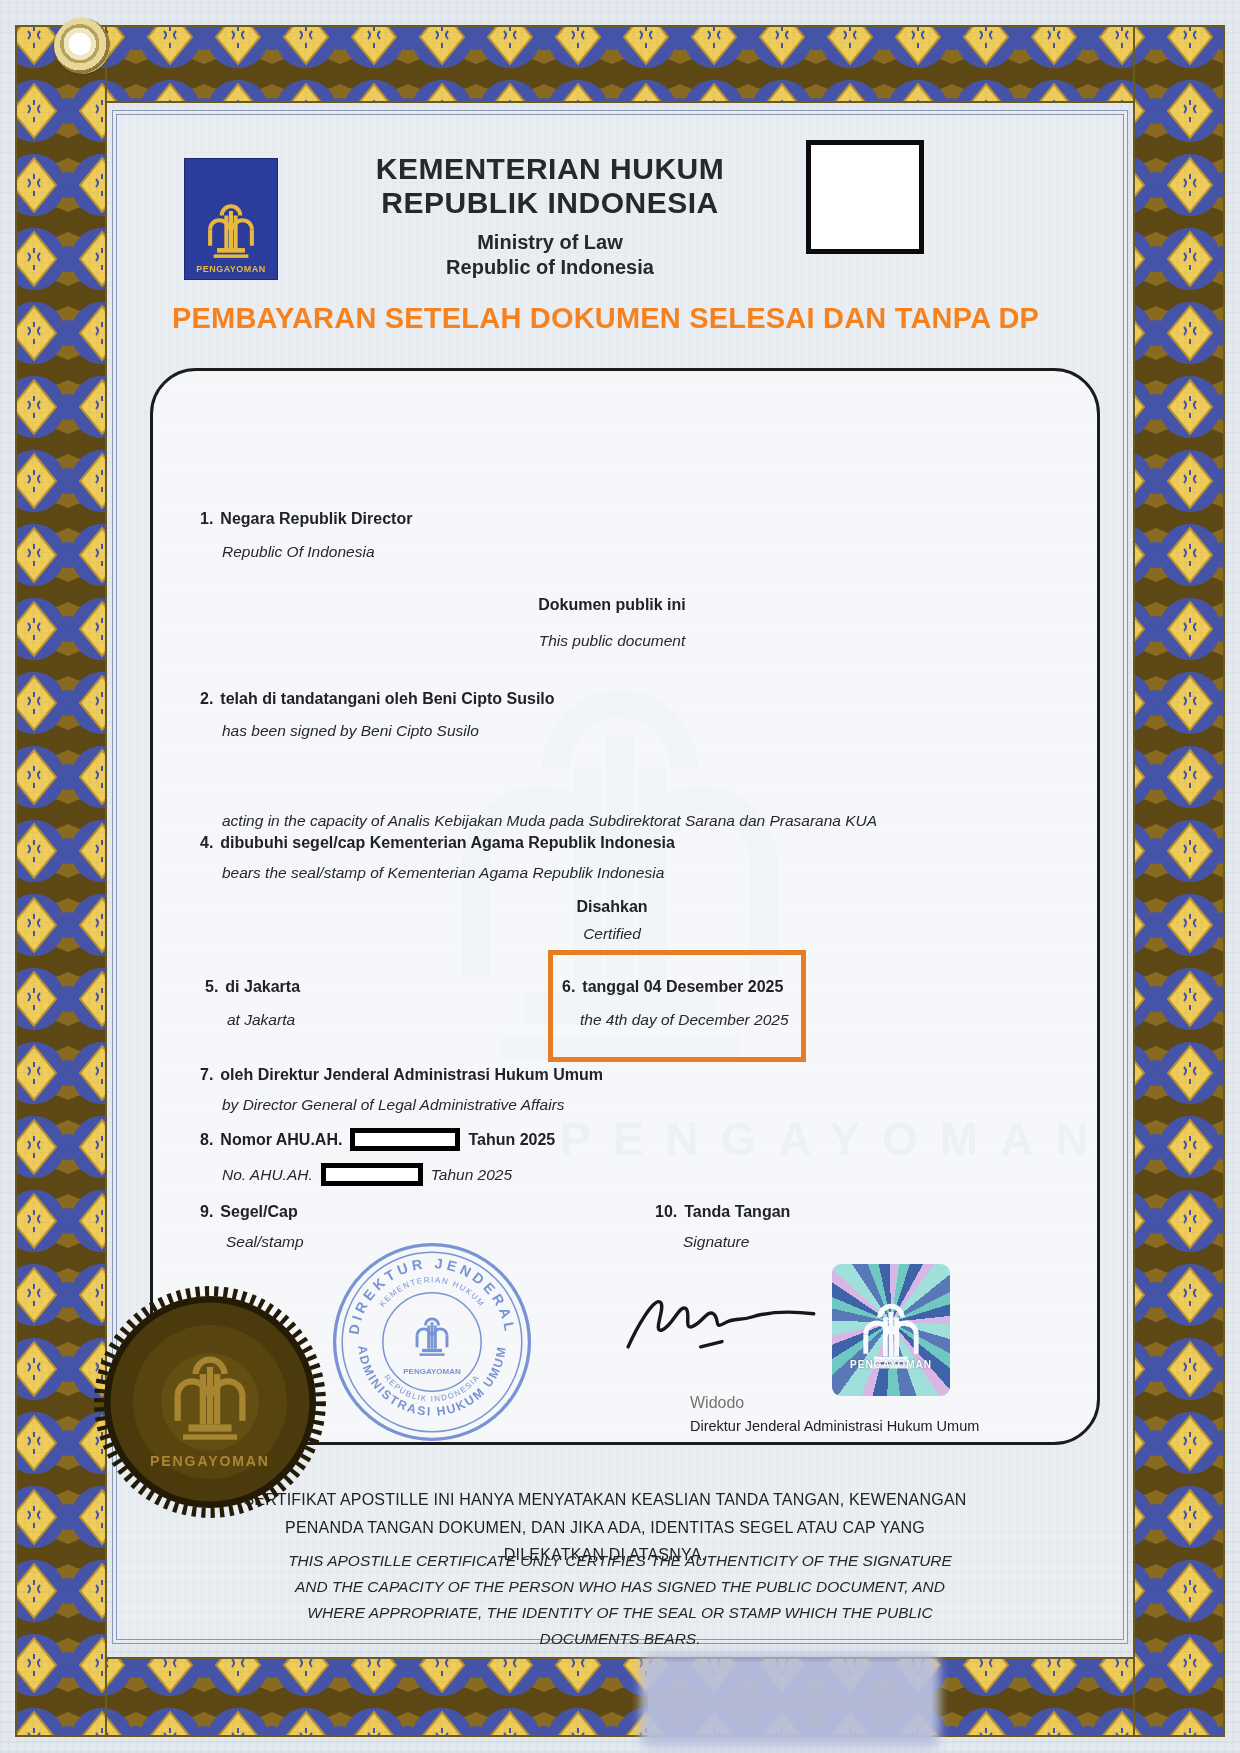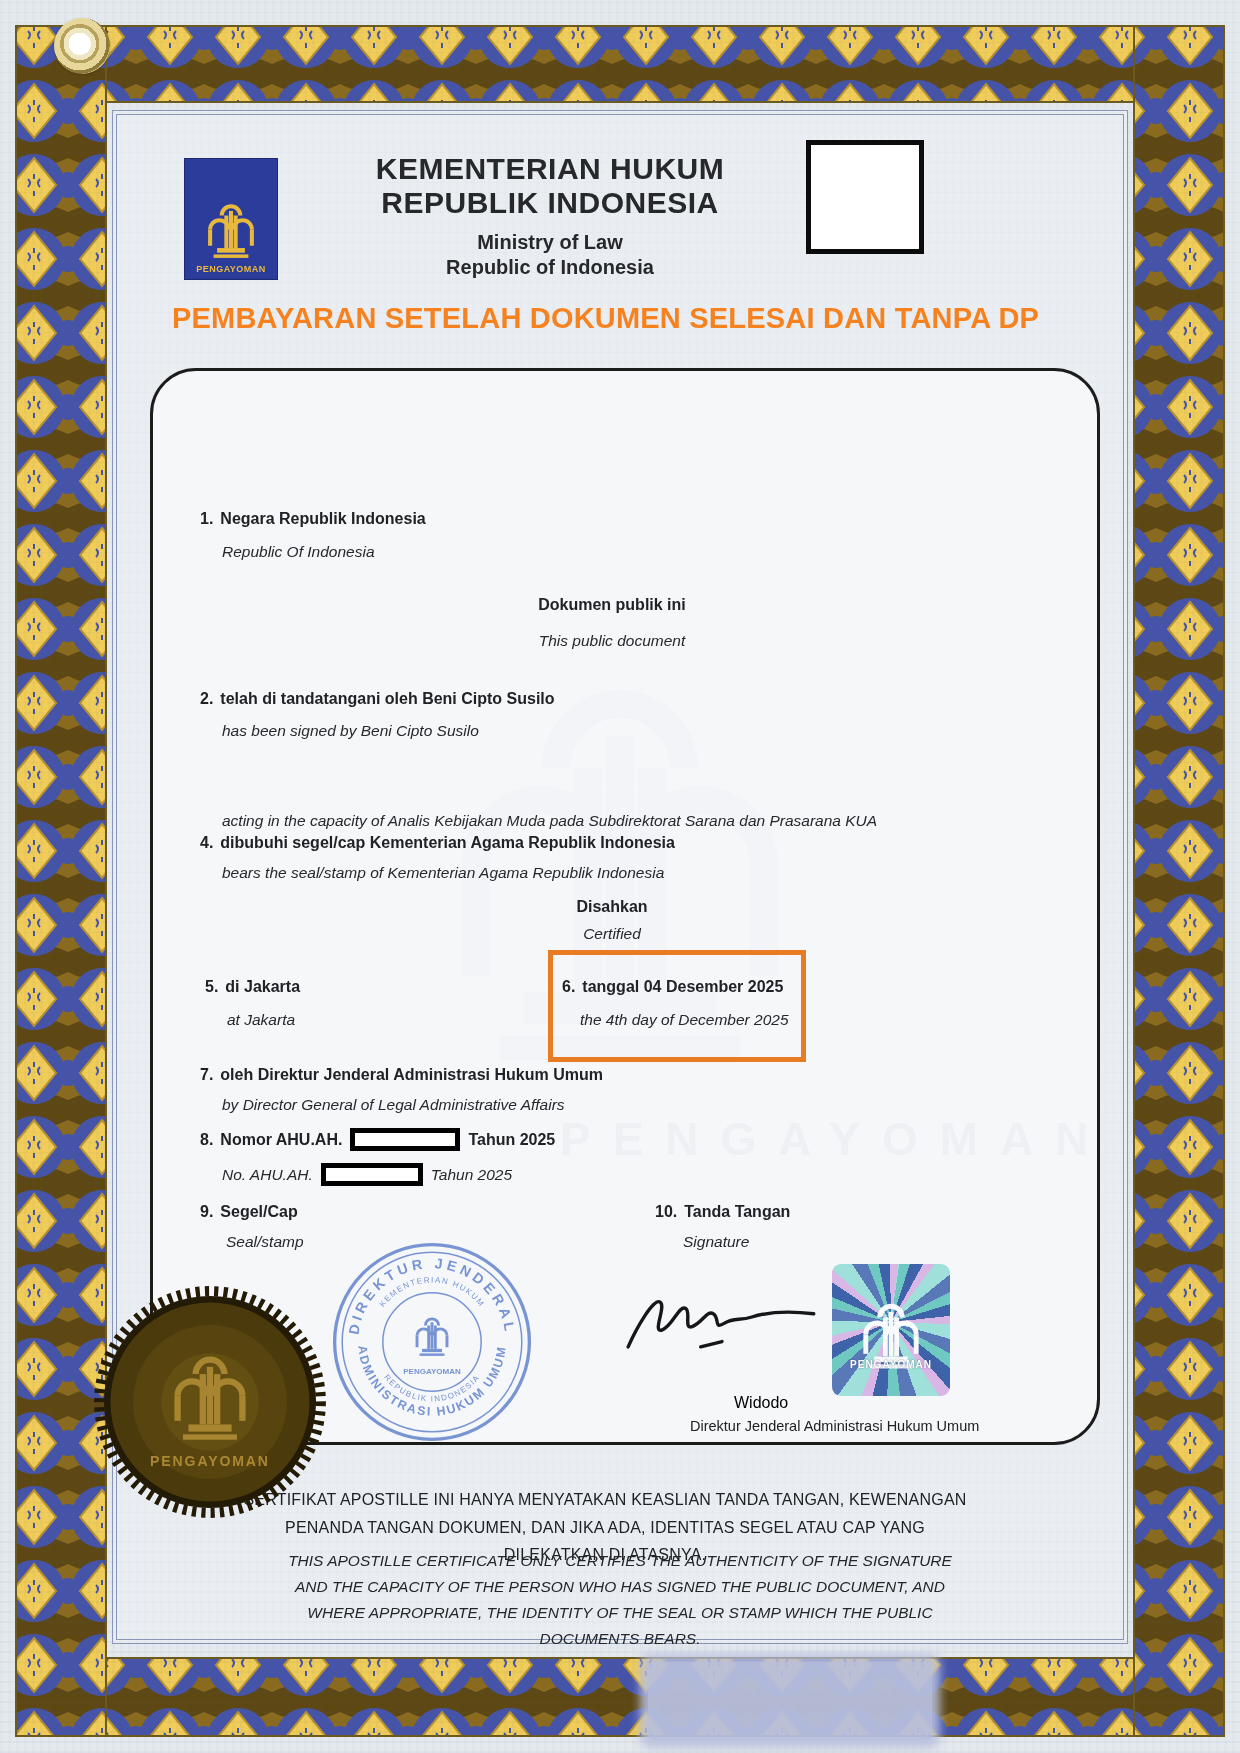--- a/index.html
+++ b/index.html
@@ -84,21 +84,21 @@
     background:repeating-conic-gradient(from 8deg at 50% 44%,
       #6fc9c2 0deg 10deg, #3f63a8 10deg 21deg, #d8b6e6 21deg 29deg,
       #9fe0da 29deg 43deg, #5878b8 43deg 55deg);
     display:flex;align-items:center;justify-content:center;
   }
   .holo-label{
     position:absolute;bottom:26px;left:0;right:0;text-align:center;
     font-size:10px;font-weight:bold;color:#fff;letter-spacing:1px;
     text-shadow:0 0 2px rgba(80,80,120,.8);
   }
-  .signer-name{font-size:16px;color:#000000;margin-left:44px;}
+  .signer-name{font-size:16px;color:#737373;}
   .signer-title{font-size:14.5px;color:#222;white-space:nowrap;}
   
   .footer-id{left:235px;top:1486px;width:740px;text-align:center;font-size:16px;line-height:27.5px;letter-spacing:.2px;color:#202226;}
   .footer-en{left:285px;top:1548px;width:670px;text-align:center;font-size:15.5px;line-height:26px;font-style:italic;color:#24262a;}
   .blur-redact{
     position:absolute;left:648px;top:1662px;width:284px;height:78px;z-index:4;
     background:rgba(183,191,221,.95);border-radius:4px;
     box-shadow:0 0 10px 8px rgba(183,191,221,.9);
   }
 </style>
@@ -165,21 +165,21 @@
     <div class="en">Ministry of Law</div>
     <div class="en">Republic of Indonesia</div>
   </div>
   <div class="redact-square"></div>
 
   <div class="abs promo" style="left:172px;top:302px;color:#F5821F">PEMBAYARAN SETELAH DOKUMEN SELESAI DAN TANPA DP</div>
 
   <div class="cert-box"></div>
 
 
-  <div class="abs id-line" style="left:200px;top:510px"><span class="num">1.</span><span>Negara Republik Indonesia</span></div>
+  <div class="abs id-line" style="left:200px;top:510px"><span class="num">1.</span><span>Negara Republik Director</span></div>
   <div class="abs en-line" style="left:222px;top:543px">Republic Of Indonesia</div>
 
   <div class="abs id-line centered" style="top:596px">Dokumen publik ini</div>
   <div class="abs en-line centered" style="top:632px">This public document</div>
 
   <div class="abs id-line" style="left:200px;top:690px"><span class="num">2.</span><span>telah di tandatangani oleh Beni Cipto Susilo</span></div>
   <div class="abs en-line" style="left:222px;top:722px">has been signed by Beni Cipto Susilo</div>
 
   <div class="abs en-line" style="left:222px;top:812px">acting in the capacity of Analis Kebijakan Muda pada Subdirektorat Sarana dan Prasarana KUA</div>
 

